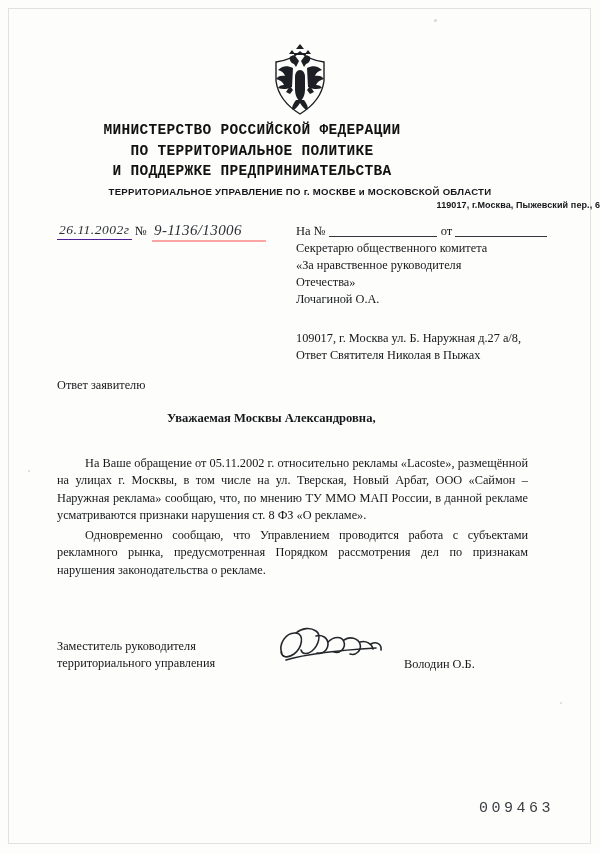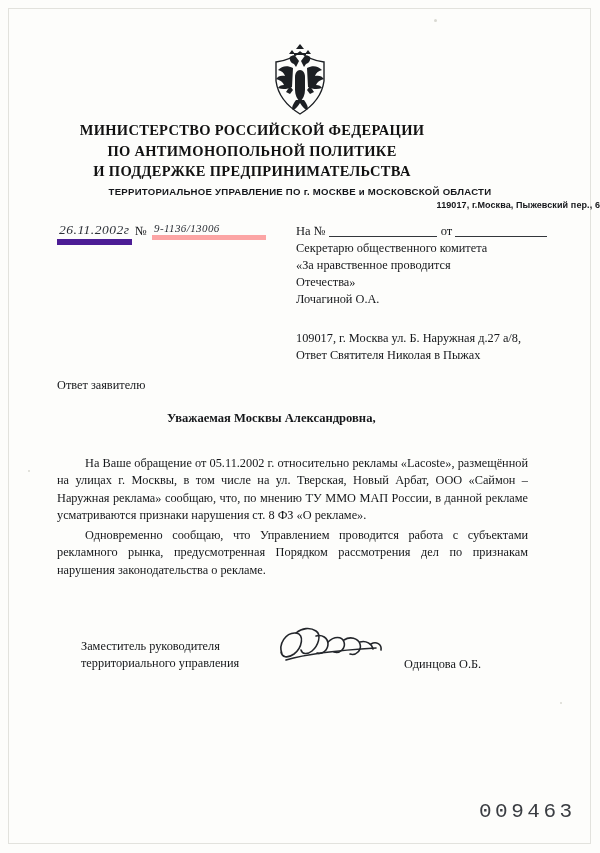--- a/index.html
+++ b/index.html
@@ -41,21 +41,21 @@
     text-align: center;
   }
   .emblem svg { display: block; }
 
   .org-title {
     position: absolute;
     top: 120px;
     left: 0;
     width: 504px;
     text-align: center;
-    font-family: Liberation Serif, serif;
+    font-family: Liberation Mono, monospace;
     font-weight: bold;
     font-size: 14.5px;
     letter-spacing: 0.3px;
     line-height: 1.42;
     color: #111;
   }
   .dept-line {
     position: absolute;
     top: 186px;
     left: 0;
@@ -91,35 +91,35 @@
   .hand {
     font-family: "Liberation Serif", serif;
     font-style: italic;
     font-size: 14px;
     color: #2b2f36;
   }
   .ref-date {
     position: absolute;
     left: 0; top: 0;
     font-size: 13.5px;
-    border-bottom: 6px solid #4c1d95;
+    border-bottom: 1px solid #4c1d95;
     padding: 0 2px 1px 2px;
     letter-spacing: 0.5px;
   }
   .ref-no-label {
     position: absolute;
     left: 78px; top: 2px;
     font-size: 12.5px;
   }
   .ref-no-val {
     position: absolute;
     left: 95px; top: 0px;
-    font-size: 11px;
+    font-size: 15px;
     font-style: italic;
-    border-bottom: 5px solid #fca5a5;
+    border-bottom: 2px solid #fca5a5;
     padding: 0 2px 1px 2px;
     letter-spacing: 0.4px;
     width: 110px;
   }
   .on-no {
     position: absolute;
     top: 224px;
     left: 296px;
     font-size: 12.5px;
   }
@@ -180,21 +180,20 @@
     margin: 0 17px 2px 0;
     text-indent: 28px;
   }
   .sign-title {
     position: absolute;
     top: 638px;
     left: 57px;
     font-size: 12.3px;
     line-height: 1.4;
     width: 190px;
-    margin-left: 24px;
   }
   .sign-name {
     position: absolute;
     top: 657px;
     left: 404px;
     font-size: 12.3px;
   }
   .signature-mark {
     position: absolute;
     top: 624px;
@@ -207,21 +206,21 @@
     top: 758px;
     left: 57px;
     font-size: 12.3px;
     line-height: 1.42;
   }
   .stamp-number {
     position: absolute;
     top: 800px;
     left: 479px;
     font-family: "Liberation Mono", monospace;
-    font-size: 21px;
+    font-size: 15px;
     letter-spacing: 3.5px;
     color: #3a3d42;
   }
   .speck {
     position: absolute;
     background: #d9d9d2;
     border-radius: 50%;
   }
 </style>
 </head>
@@ -254,40 +253,40 @@
         <path d="M27 46 L23 52 L27 54 L30 50 Z"></path>
         <path d="M47 46 L51 52 L47 54 L44 50 Z"></path>
 
         <path d="M33 60 C30 64 28 68 30 70 C33 69 35 66 37 63 C39 66 41 69 44 70 C46 68 44 64 41 60 Z"></path>
       </g>
     </svg>
   </div>
 
   <div class="org-title">
     <div>МИНИСТЕРСТВО РОССИЙСКОЙ ФЕДЕРАЦИИ</div>
-    <div>ПО АНТИМОНОПОЛЬНОЙ ПОЛИТИКЕ</div>
+    <div>ПО ТЕРРИТОРИАЛЬНОЕ ПОЛИТИКЕ</div>
     <div>И ПОДДЕРЖКЕ ПРЕДПРИНИМАТЕЛЬСТВА</div>
   </div>
 
   <div class="dept-line">ТЕРРИТОРИАЛЬНОЕ  УПРАВЛЕНИЕ  ПО г. МОСКВЕ  и   МОСКОВСКОЙ ОБЛАСТИ</div>
   <div class="addr-line">119017, г.Москва, Пыжевский пер., 6</div>
 
   <div class="refblock">
     <span class="ref-date hand">26.11.2002г</span>
     <span class="ref-no-label">№</span>
     <span class="ref-no-val hand">9-1136/13006</span>
   </div>
 
   <div class="on-no">
     <span>На №</span><span class="ul"></span><span>от</span><span class="ul2"></span>
   </div>
 
   <div class="addressee">
     <div>Секретарю общественного комитета</div>
-    <div>«За нравственное проводится</div>
+    <div>«За нравственное руководителя</div>
     <div>Отечества»</div>
     <div>Лочагиной О.А.</div>
   </div>
 
   <div class="recipient-addr">
     <div>109017, г. Москва ул. Б. Наружная д.27 а/8,</div>
     <div>Ответ Святителя Николая в Пыжах</div>
   </div>
 
   <div class="reply-label">Ответ заявителю</div>
@@ -312,21 +311,21 @@
         <path d="M44 12 C50 10 56 14 56 20 C56 26 50 31 45 29"></path>
         <path d="M56 18 C62 12 70 12 72 18 C74 24 68 30 62 28"></path>
         <path d="M72 16 C78 12 86 14 88 20 C90 26 84 32 78 30"></path>
         <path d="M88 18 C94 16 100 20 101 25"></path>
         <path d="M14 36 C34 30 70 26 104 24"></path>
         <path d="M99 20 C104 17 110 20 109 26"></path>
       </g>
     </svg>
   </div>
 
-  <div class="sign-name">Одинцова О.Б.</div>
+  <div class="sign-name">Володин О.Б.</div>
 
 
   <div class="stamp-number">009463</div>
 
   <div class="speck" style="left:434px; top:19px; width:3px; height:3px;"></div>
   <div class="speck" style="left:28px; top:470px; width:2px; height:2px;"></div>
   <div class="speck" style="left:560px; top:702px; width:2px; height:2px;"></div>
 </div>
 
 </body></html>

